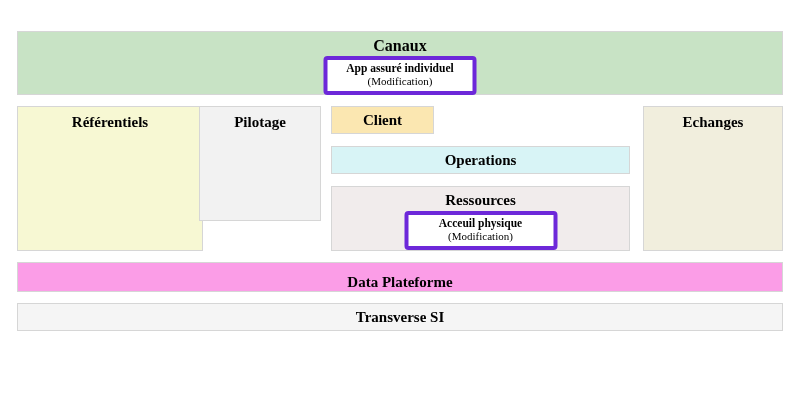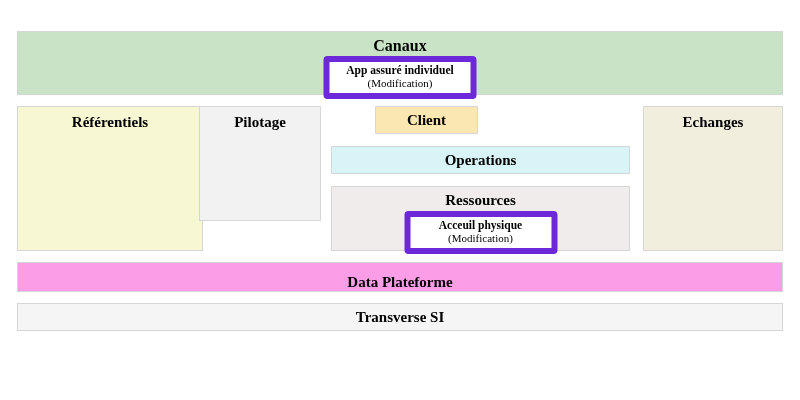--- a/index.html
+++ b/index.html
@@ -35,21 +35,21 @@
     justify-content: center;
   }
   .bar .zone-title { font-size: 15px; }
   #zone-canaux .zone-title { font-size: 16px; padding-top: 4px; }
   #bar-data .zone-title, #bar-transverse .zone-title { font-size: 15px; }
   .card {
     position: absolute;
     left: 50%;
     transform: translateX(-50%);
     background: #ffffff;
-    border: 6px solid #6d28d9;
+    border: 4px solid #6d28d9;
     border-radius: 4px;
     box-sizing: border-box;
     width: 153px;
     padding: 2px 6px 3px 6px;
     text-align: center;
     cursor: pointer;
   }
   .card-title {
     display: block;
     font-weight: bold;
@@ -62,21 +62,21 @@
     font-weight: normal;
     font-size: 11px;
     line-height: 1.15;
     white-space: nowrap;
   }
   
   #zone-canaux       { left: 17px;  top: 31px;  width: 766px; height: 64px; }
   #zone-canaux .card { top: 24px; }
   #zone-referentiels { left: 17px;  top: 106px; width: 186px; height: 145px; }
   #zone-pilotage     { left: 199px; top: 106px; width: 122px; height: 115px; }
-  #zone-client       { left: 331px; top: 106px; width: 103px; height: 28px; margin-left: 44px; }
+  #zone-client       { left: 331px; top: 106px; width: 103px; height: 28px; }
   #zone-distribution { left: 446px; top: 106px; width: 184px; height: 28px; }
   #zone-operations   { left: 331px; top: 146px; width: 299px; height: 28px; }
   #zone-ressources   { left: 331px; top: 186px; width: 299px; height: 65px; padding-top: 4px; }
   #zone-ressources .card { top: 24px; }
   #zone-echanges     { left: 643px; top: 106px; width: 140px; height: 145px; }
   #bar-data          { left: 17px;  top: 262px; width: 766px; height: 30px; }
   #bar-transverse    { left: 17px;  top: 303px; width: 766px; height: 28px; }
 </style>
 </head>
 <body>

